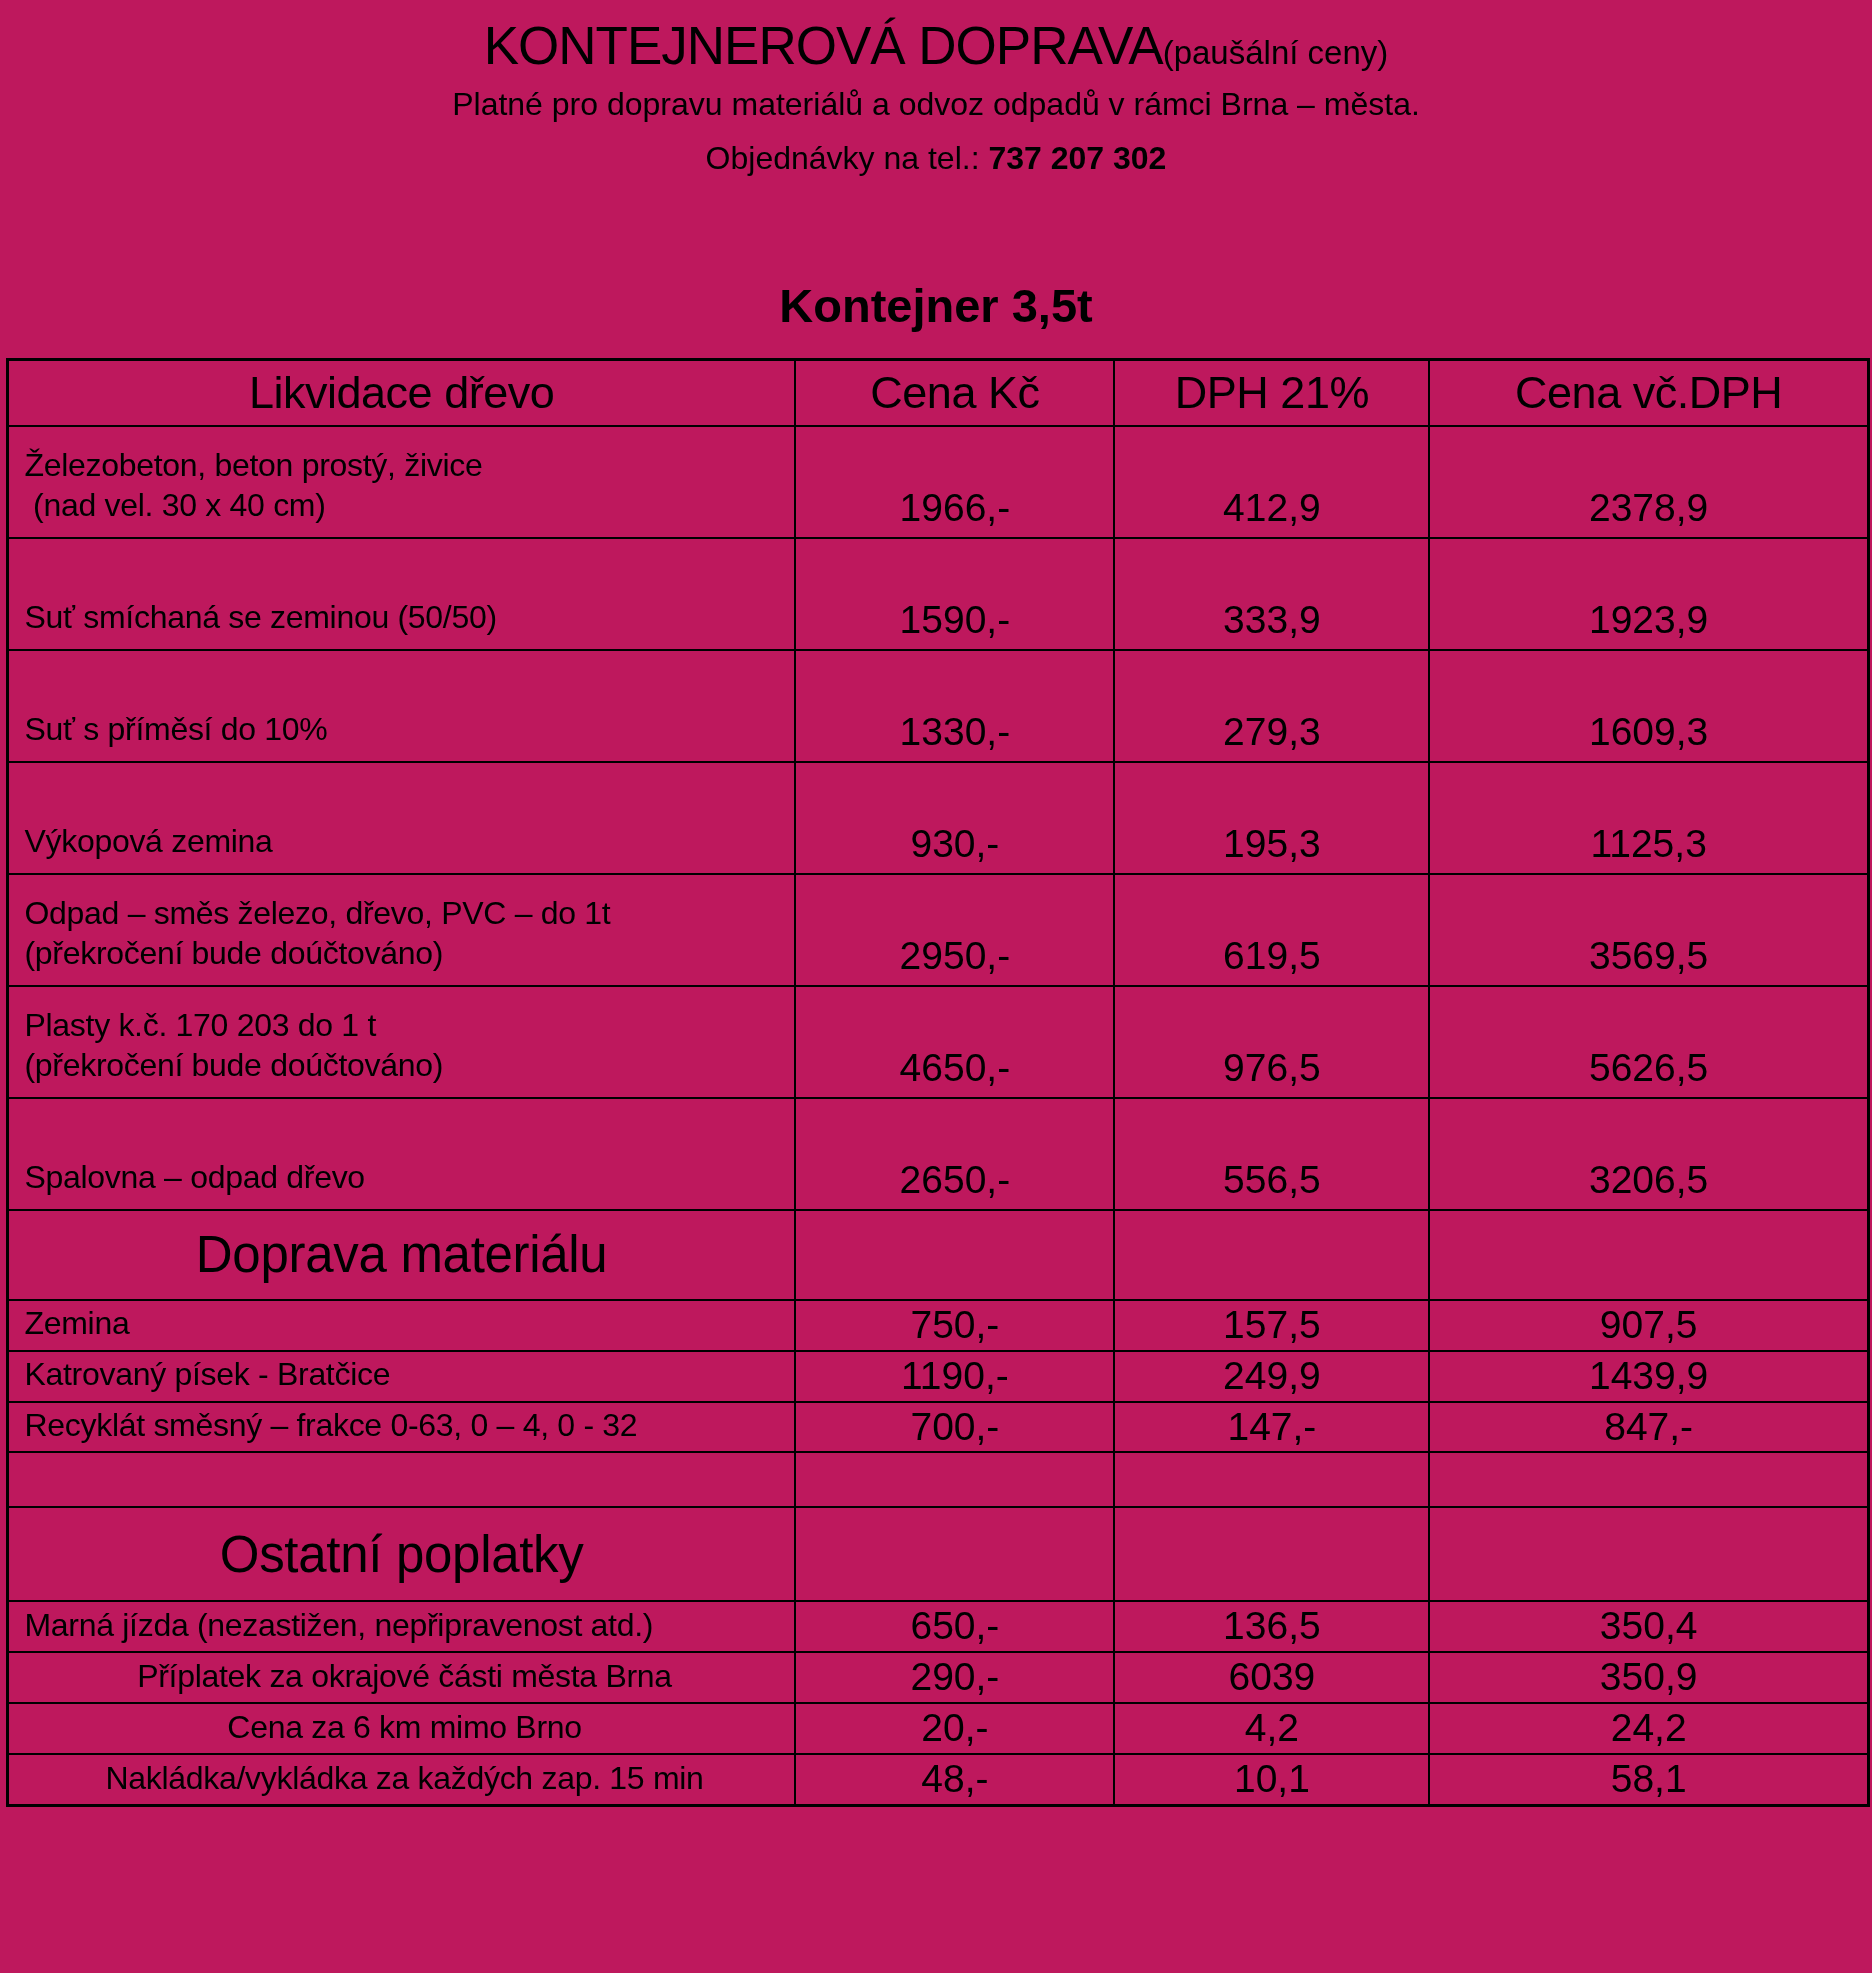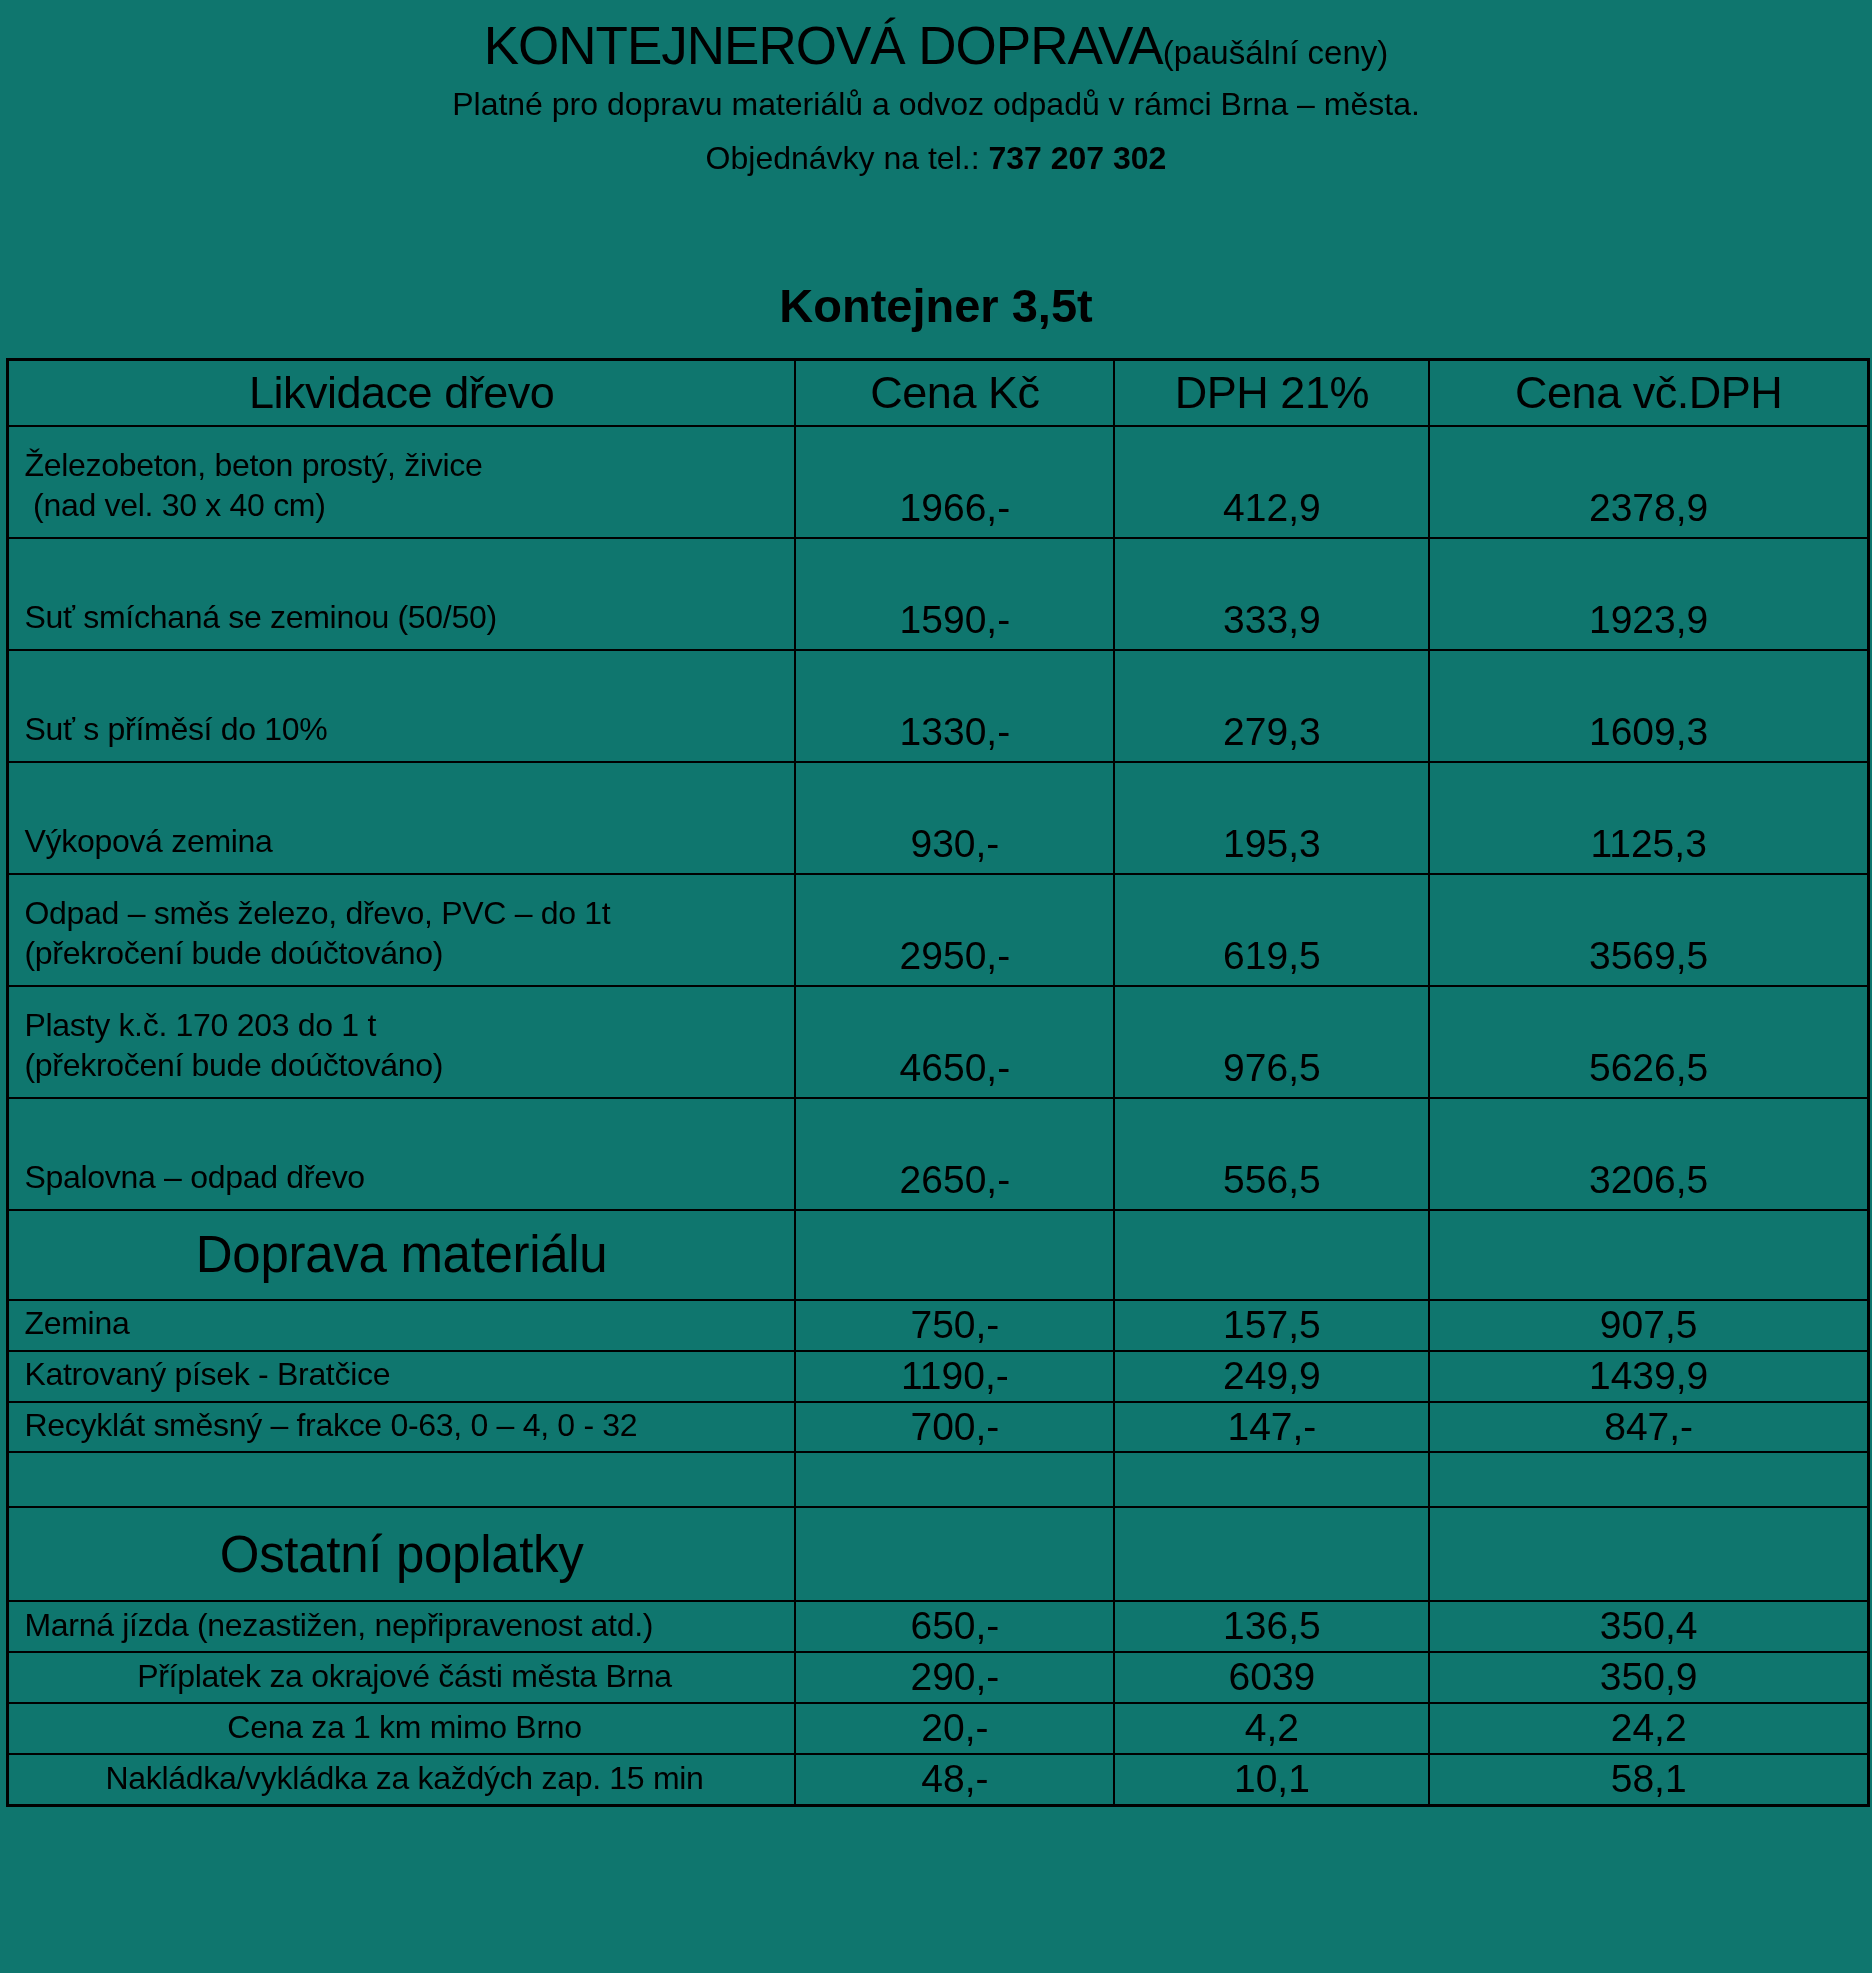--- a/index.html
+++ b/index.html
@@ -1,17 +1,17 @@
 <!DOCTYPE html>
 <html><head>
 <meta charset="utf-8">
 <style>
   html,body { margin:0; padding:0; background:#fff; }
   .page {
-    width:1872px; height:1974px; background:#0f766e; color:#000;
+    width:1872px; height:1974px; background:#be185d; color:#000;
     font-family:"Liberation Sans", sans-serif; overflow:hidden;
   }
   .hdr { text-align:center; padding-top:15.6px; }
   .t1 { font-size:53px; line-height:60px; letter-spacing:-1px; white-space:nowrap; }
   .t1 .suffix { font-size:33px; letter-spacing:0; }
   .t2 { font-size:32px; line-height:43px; margin-top:0; }
   .t3 { font-size:32px; line-height:43px; margin-top:11.7px; }
   .t3 .phone { font-weight:bold; }
   .kontejner { font-size:47px; font-weight:bold; line-height:55px; margin-top:98px; text-align:center; }
 
@@ -197,21 +197,21 @@
       <td class="lbl c">
             <span class="ln">Příplatek za okrajové části města Brna</span>
           </td>
       <td class="num">290,-</td>
       <td class="num">6039</td>
       <td class="num">350,9</td>
     </tr>
 
     <tr class="short">
       <td class="lbl c">
-            <span class="ln">Cena za 1 km mimo Brno</span>
+            <span class="ln">Cena za 6 km mimo Brno</span>
           </td>
       <td class="num">20,-</td>
       <td class="num">4,2</td>
       <td class="num">24,2</td>
     </tr>
 
     <tr class="short">
       <td class="lbl c">
             <span class="ln">Nakládka/vykládka za každých zap. 15 min</span>
           </td>

